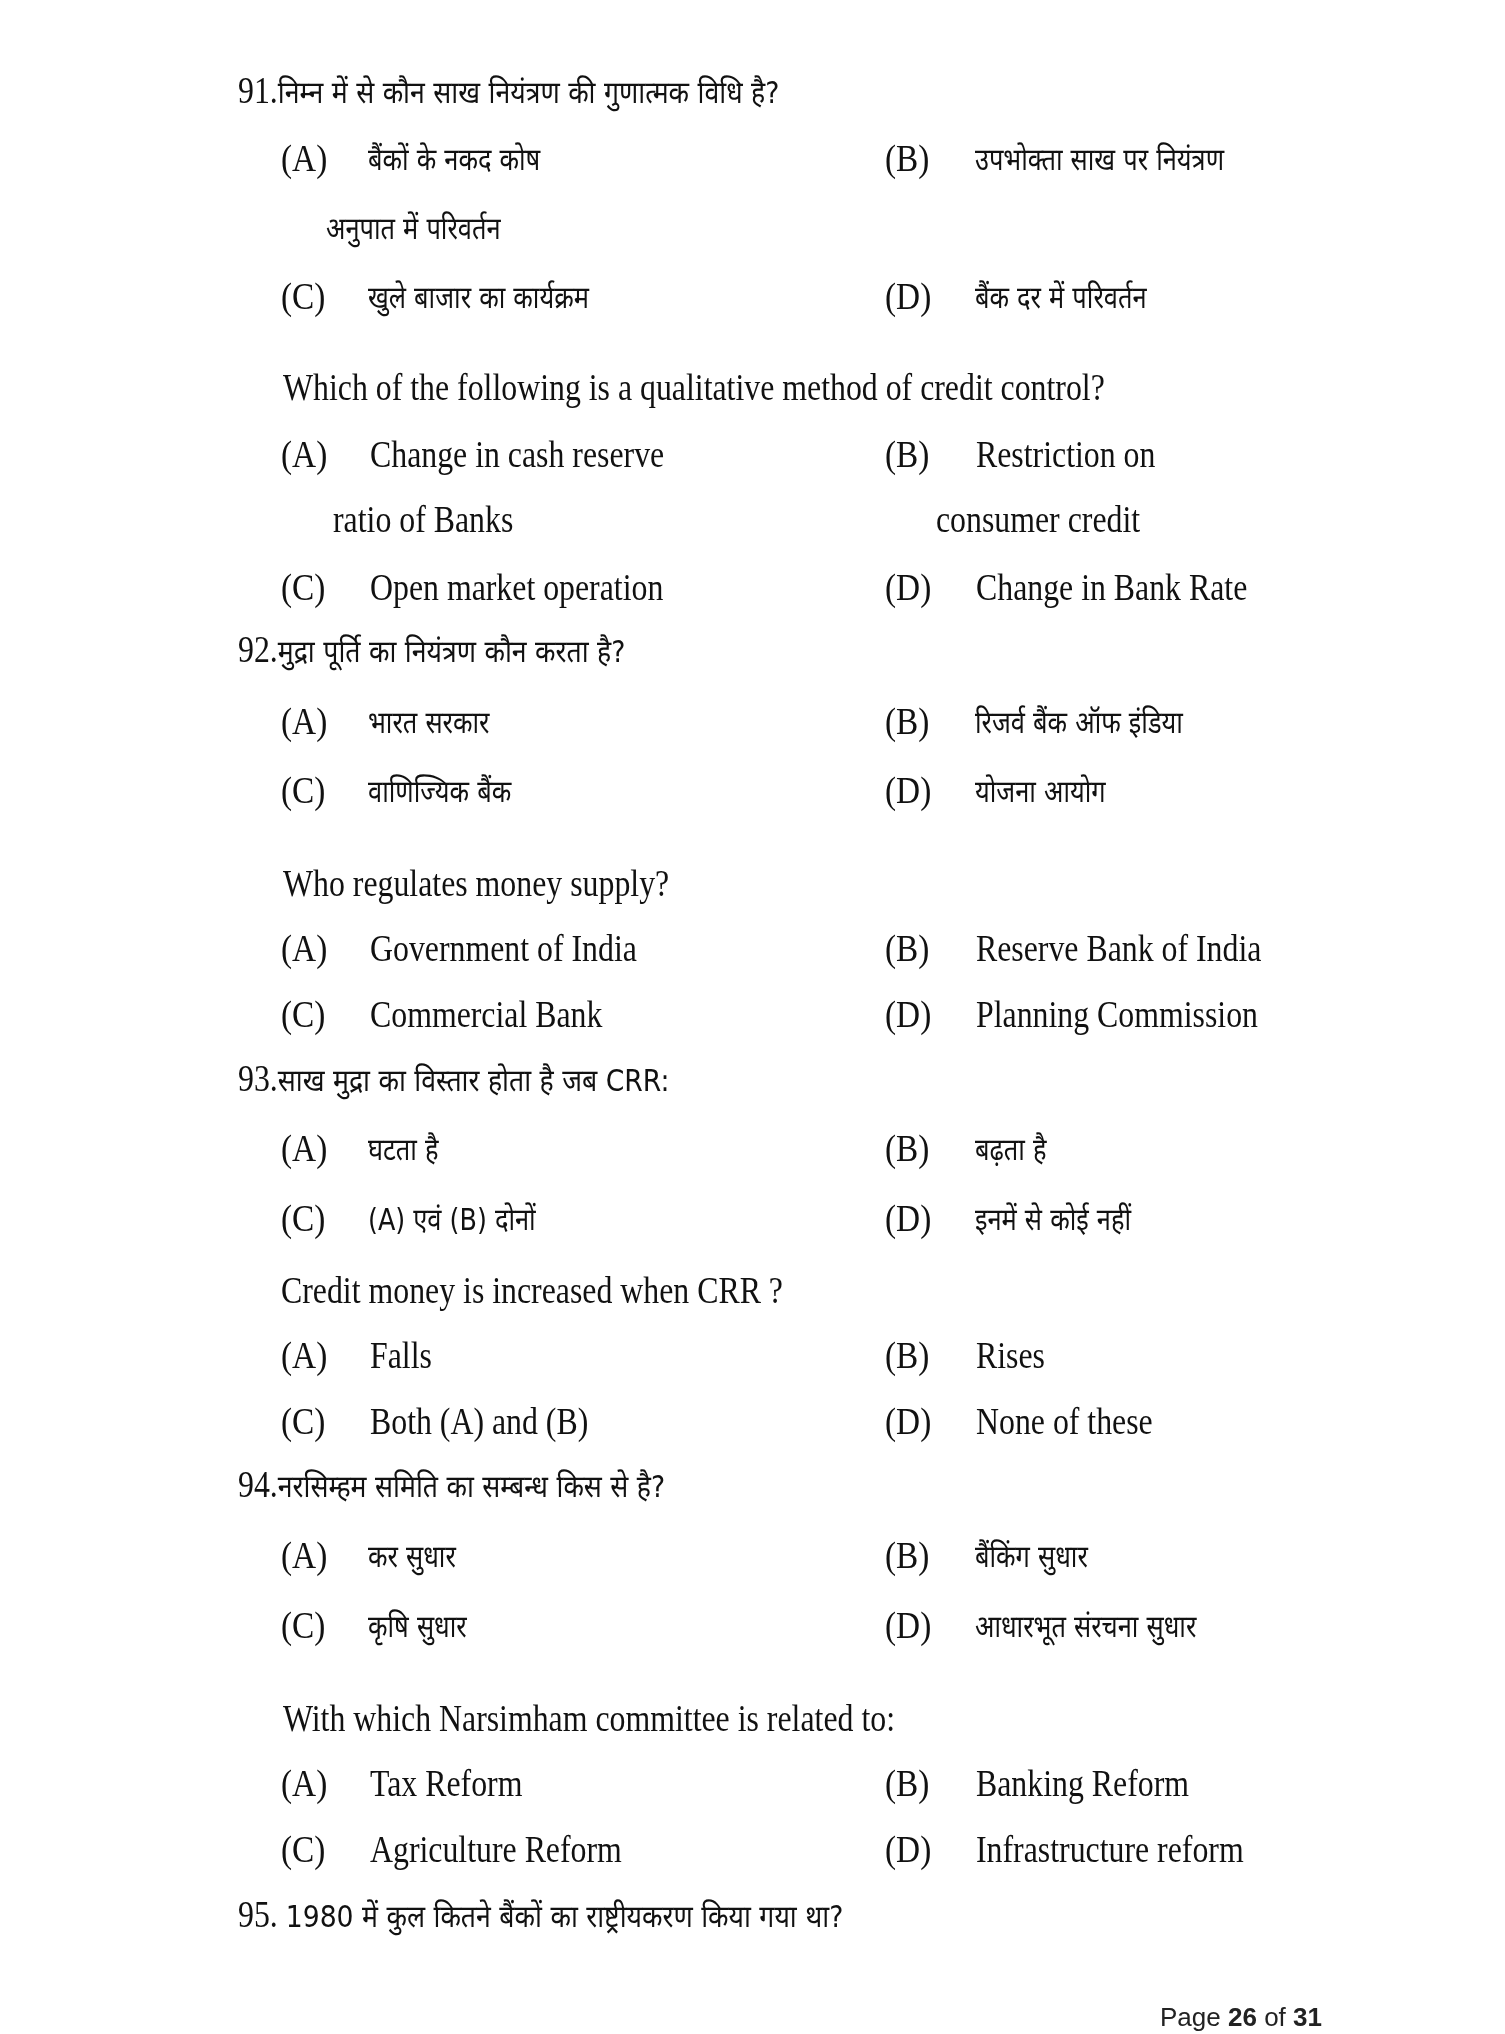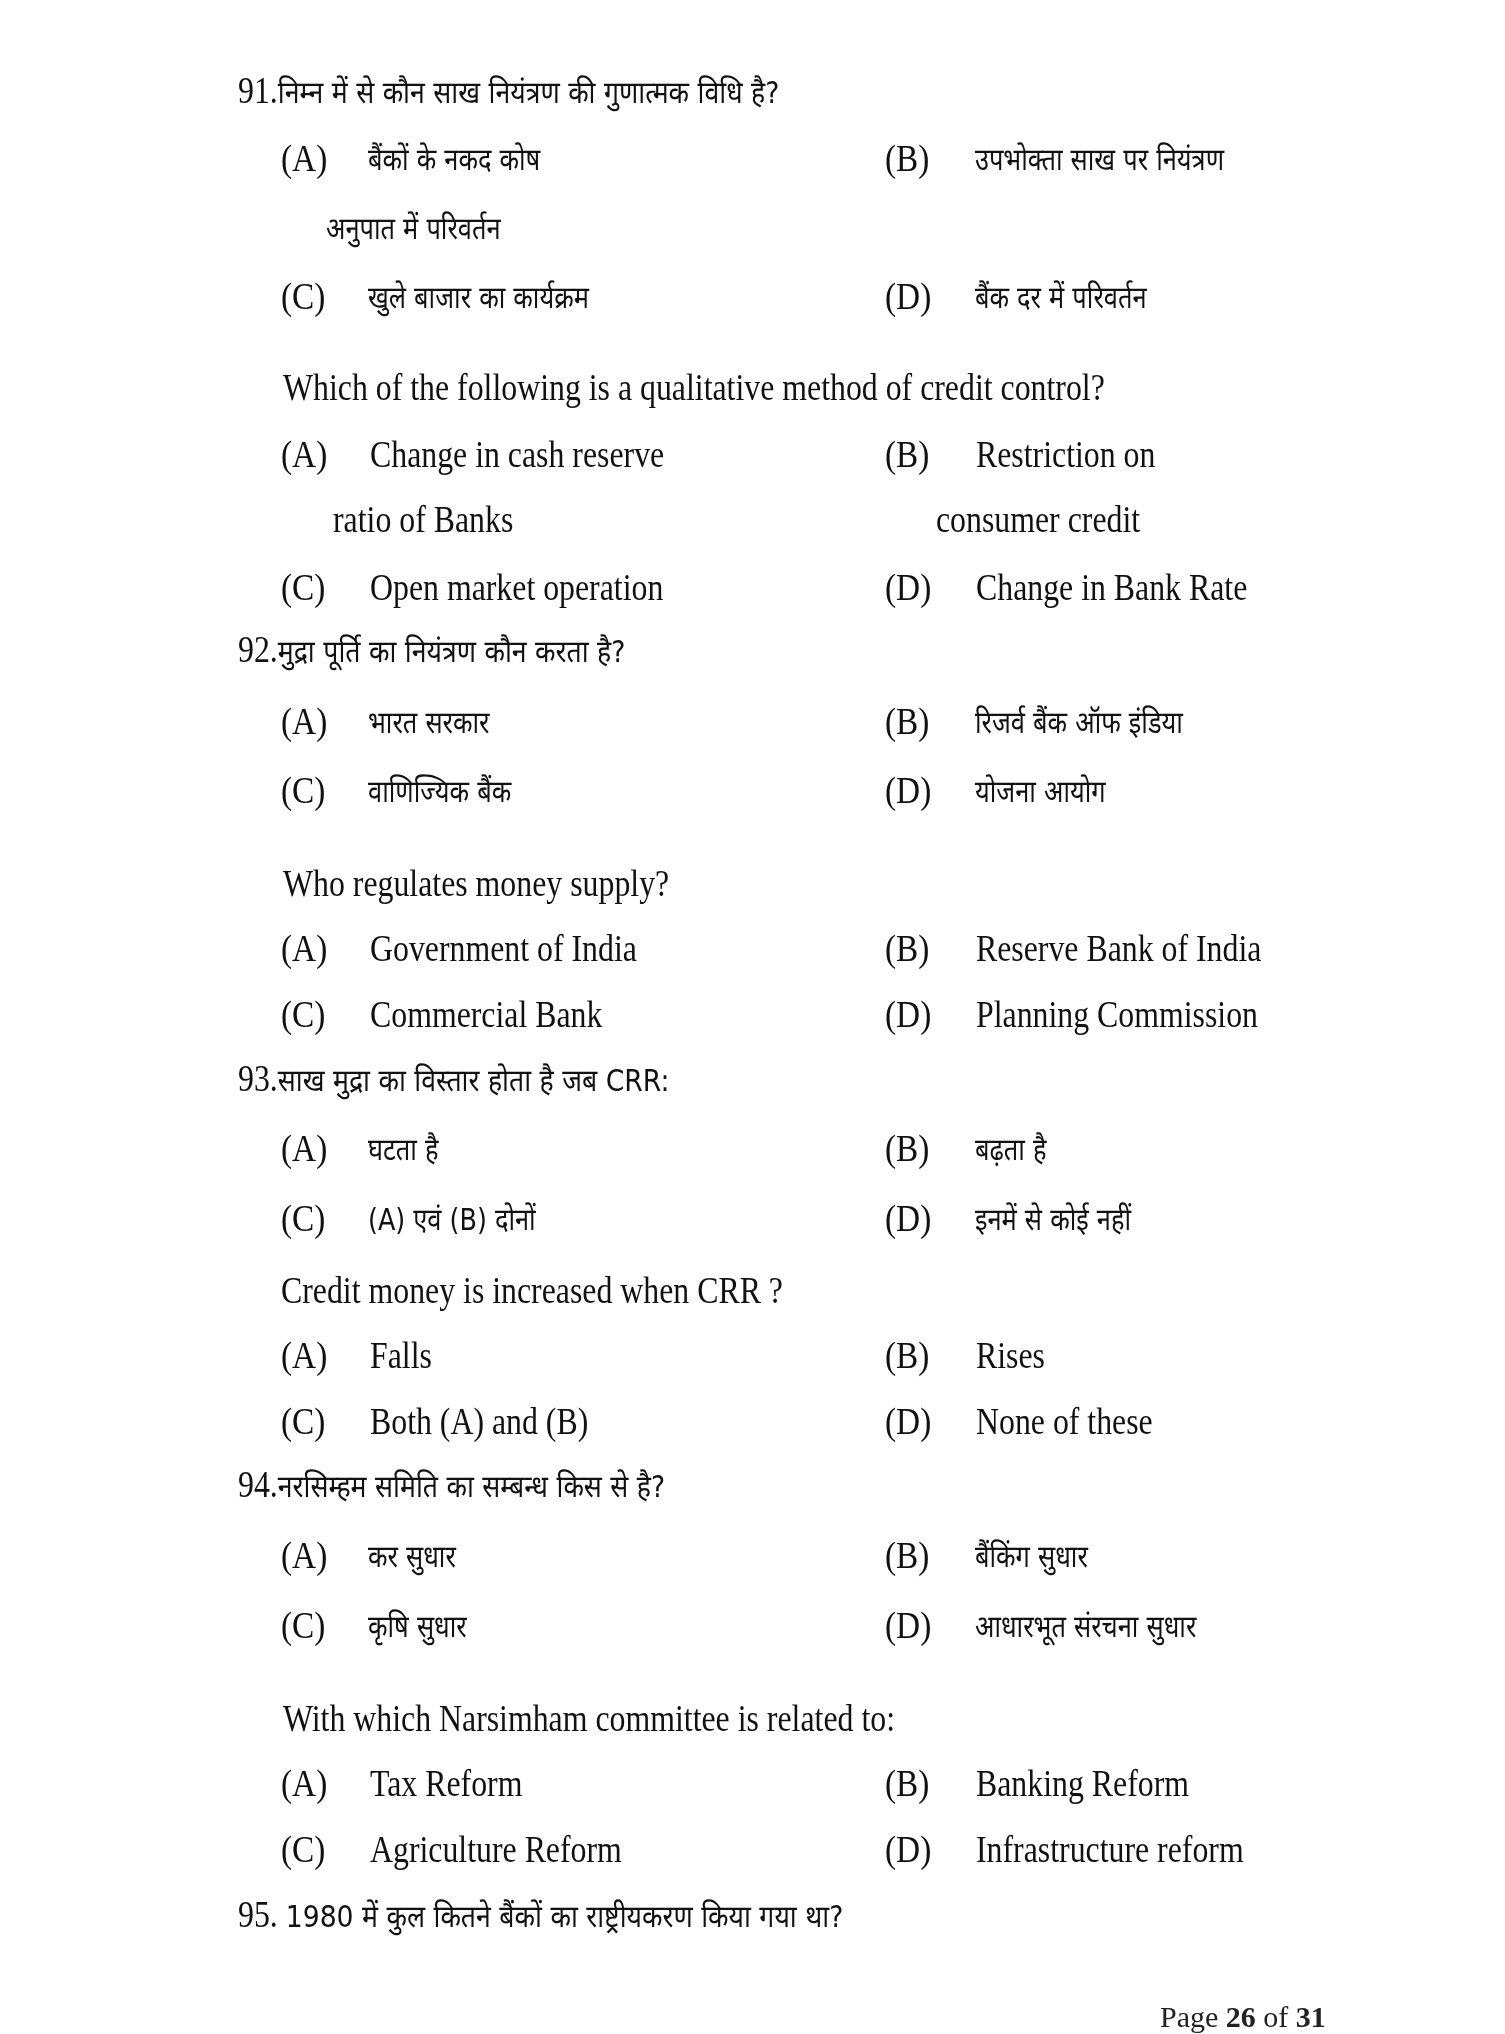--- a/index.html
+++ b/index.html
@@ -1,20 +1,20 @@
 <!DOCTYPE html>
 <html><head>
 <meta charset="utf-8">
 <style>
   html, body { margin:0; padding:0; background:#ffffff; }
   body { width:1505px; height:2034px; position:relative; overflow:hidden; color:#111; font-family:"Liberation Serif", "DejaVu Serif", serif; }
   .line { position:absolute; white-space:nowrap; font-size:37px; line-height:44px; transform-origin:left center; transform:scaleX(0.86); }
   .hi { font-family:"DejaVu Sans", sans-serif; font-size:31px; transform:scaleX(0.82); }
   .lbl { position:absolute; white-space:nowrap; font-size:37px; line-height:44px; transform-origin:left center; transform:scaleX(0.9); }
-  .footer { position:absolute; left:1160px; top:1999px; font-family:Liberation Serif, serif; font-size:30px; line-height:36px; color:#222; white-space:nowrap; }
+  .footer { position:absolute; left:1160px; top:1999px; font-family:Liberation Sans, sans-serif; font-size:26px; line-height:36px; color:#222; white-space:nowrap; }
   .footer b { font-weight:bold; }
 </style>
 </head>
 <body>
 
 <div>
   <div class="line" style="left:238px;top:69px;">
     <span>91.</span><span class="hi" style="display:inline-block;transform:none;">निम्न में से कौन साख नियंत्रण की गुणात्मक विधि है?</span>
   </div>
 

